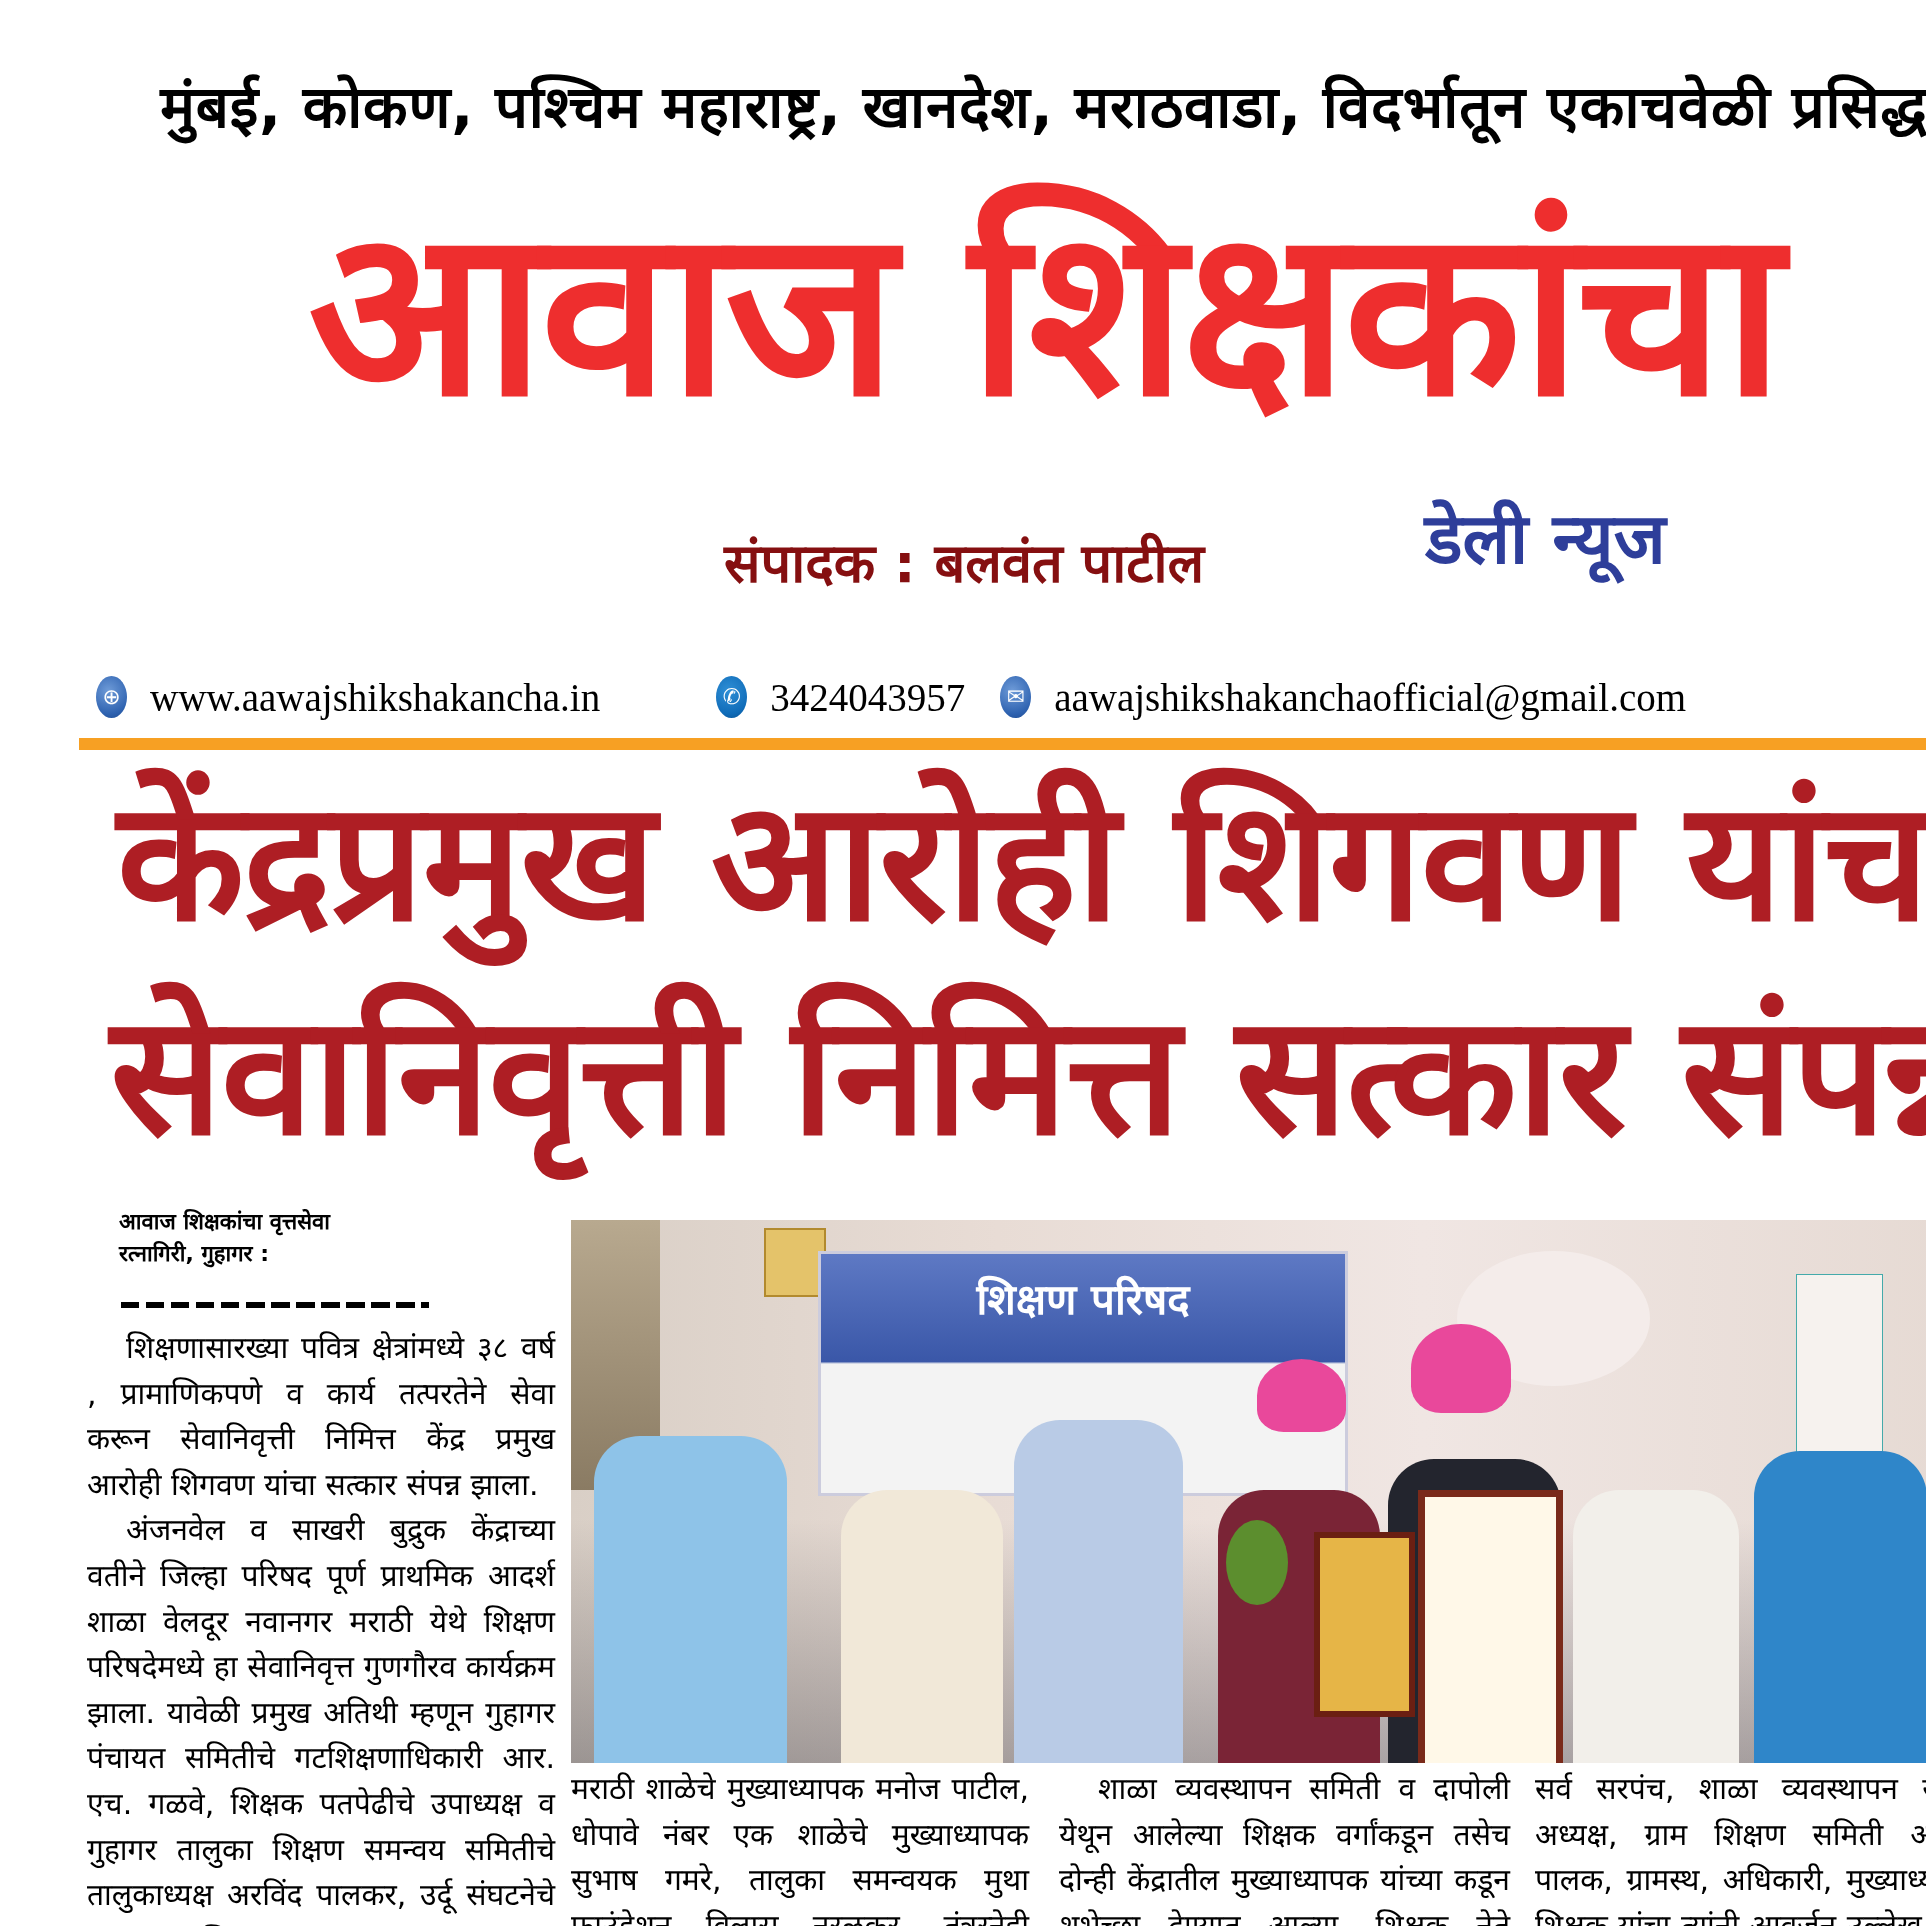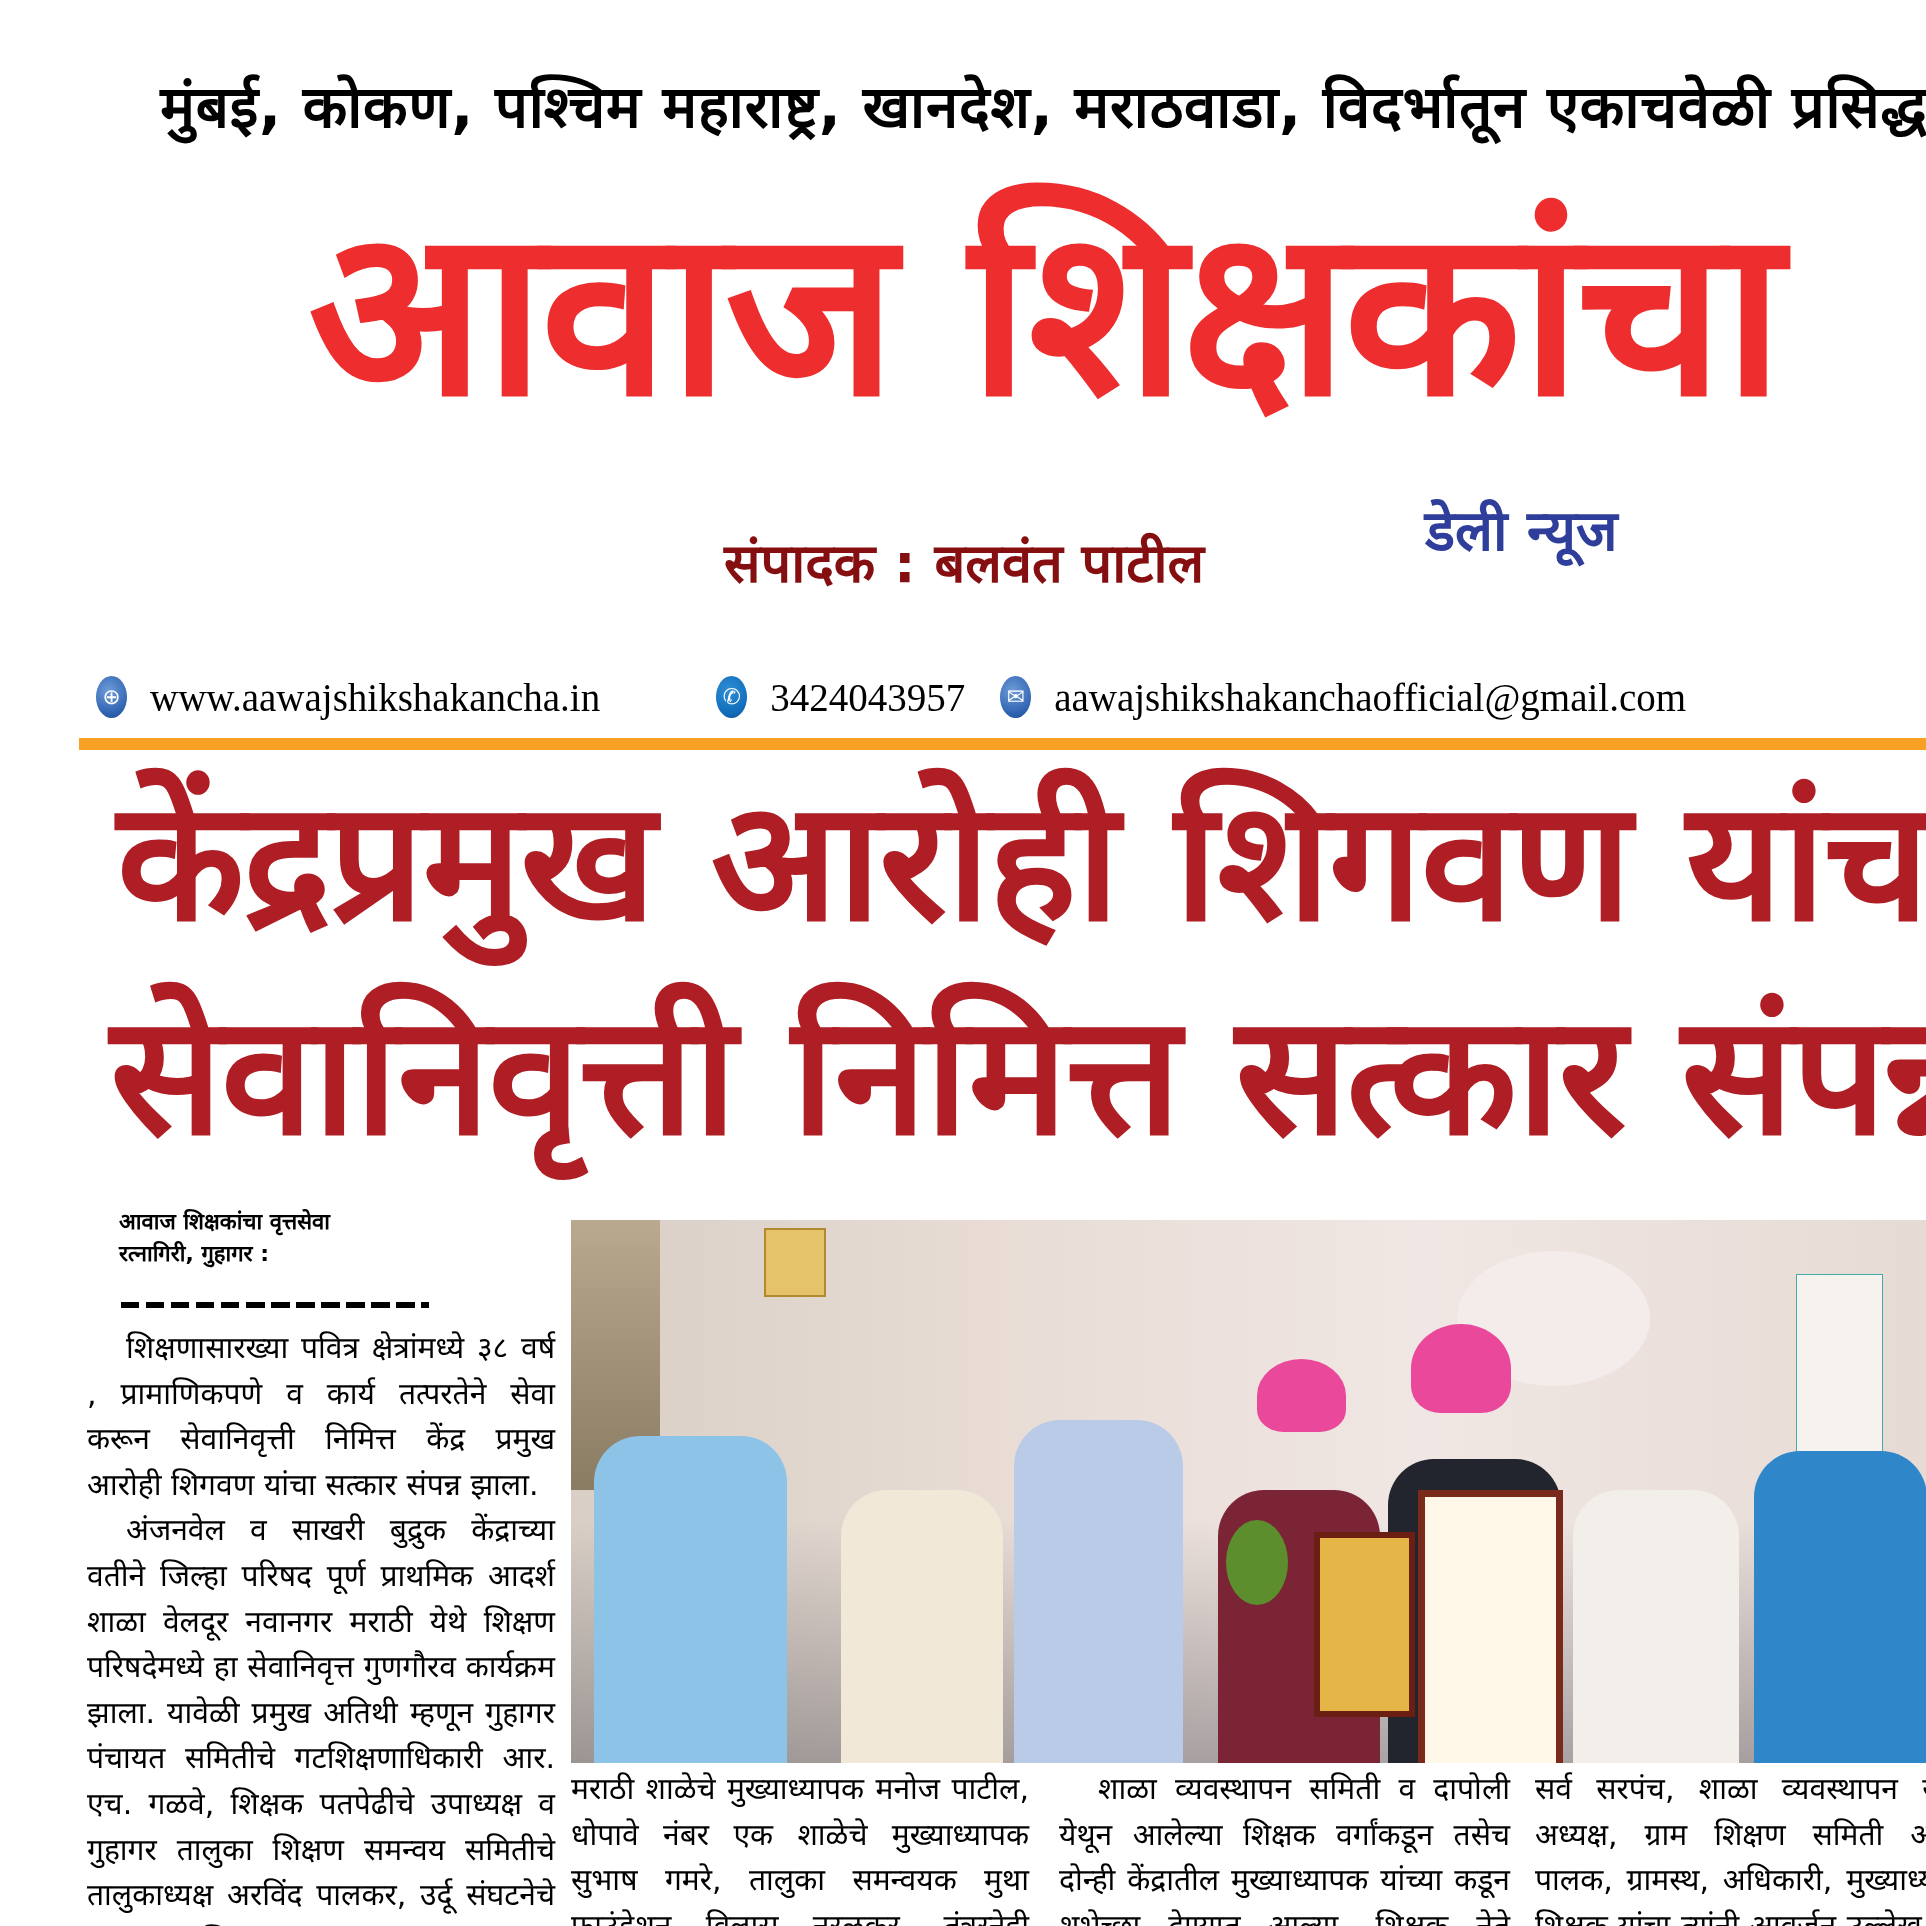--- a/index.html
+++ b/index.html
@@ -1,21 +1,21 @@
 <!DOCTYPE html>
 <html style="font-size:6.2px"><head>
 <meta charset="utf-8">
 <style>
   html, body { margin:0; padding:0; background:#ffffff; }
   body { width:2088px; height:2467px; position:relative; overflow:hidden; font-family:"DejaVu Sans", sans-serif; color:#000; }
   .abs { position:absolute; }
   .tagline { left:0; width:2088px; top:73px; text-align:center; font-size:58px; font-weight:bold; line-height:1.2; letter-spacing:0.8px; }
   .masthead { left:0; width:2088px; top:181px; text-align:center; font-size:231px; font-weight:bold; color:#EE2E2E; line-height:1.15; letter-spacing:-3.9px; }
   .editor { left:724px; top:532px; font-size:54px; font-weight:bold; color:#850F10; line-height:1.2; }
-  .daily { left:1425px; top:497px; font-size:56px; font-weight:bold; color:#2E3E9A; line-height:1.2; }
+  .daily { left:1425px; top:497px; font-size:70px; font-weight:bold; color:#2E3E9A; line-height:1.2; }
   .contacts { left:96px; top:668px; height:58px; display:flex; align-items:center; font-family:"Liberation Serif", serif; font-size:39px; }
   .contact { display:flex; align-items:center; margin-right:54px; }
   .cicon { width:31px; height:42px; border-radius:50%; background:radial-gradient(circle at 40% 35%, #6E9BD8, #2E62B0 70%, #1E4A90); margin-right:23px; display:flex; align-items:center; justify-content:center; color:#fff; font-size:21.6px; }
   .cicon.phone { background:radial-gradient(circle at 40% 35%, #2F8FD6, #0F6BB8 70%, #0A5090); }
   .orange-rule { left:79px; top:738px; width:1924px; height:11.6px; background:#F7A023; }
   .headline { left:0; width:2088px; top:755px; text-align:center; font-size:166px; font-weight:bold; color:#AE1E24; line-height:1.29; letter-spacing:-1.5px; }
   .byline { left:119px; top:1206px; font-size:22px; font-weight:bold; line-height:1.45; }
   .dashes { left:121px; top:1302px; width:308px; height:6.2px; background:repeating-linear-gradient(90deg,#000 0 18.5px, transparent 18.5px 25px); }
   .col { font-size:30px; line-height:1.52; text-align:justify; }
   .col p { margin:0; text-indent:39px; }
@@ -72,20 +72,23 @@
 <div class="abs dashes"></div>
 
 <div class="abs col c1">
   <p>शिक्षणासारख्या पवित्र क्षेत्रांमध्ये ३८ वर्ष , प्रामाणिकपणे व कार्य तत्परतेने सेवा करून सेवानिवृत्ती निमित्त केंद्र प्रमुख आरोही शिगवण यांचा सत्कार संपन्न झाला.</p>
   <p>अंजनवेल व साखरी बुद्रुक केंद्राच्या वतीने जिल्हा परिषद पूर्ण प्राथमिक आदर्श शाळा वेलदूर नवानगर मराठी येथे शिक्षण परिषदेमध्ये हा सेवानिवृत्त गुणगौरव कार्यक्रम झाला. यावेळी प्रमुख अतिथी म्हणून गुहागर पंचायत समितीचे गटशिक्षणाधिकारी आर. एच. गळवे, शिक्षक पतपेढीचे उपाध्यक्ष व गुहागर तालुका शिक्षण समन्वय समितीचे तालुकाध्यक्ष अरविंद पालकर, उर्दू संघटनेचे अध्यक्ष साजिद मुकादम, शाळा व्यवस्थापन समितीच्या अध्यक्षा शिल्पाताई कोळथरकर, उपाध्यक्ष रवींद्र जांभरकर, नगरसेवक विलास शिगवण, दापोली तालुक्यातून उपस्थित राहिलेले माजी केंद्रप्रमुख शिरसागर सर, बेर्डे सर, खोत सर, साखरी बुद्रुक केंद्र मुख्याध्यापक गणपत निंबरे ,अंजनवेल केंद्राच्या केंद्र मुख्याध्यापक खामकर, वेलदूर नवानगर</p>
 </div>
 
 <div class="abs photo">
   <div style="position:absolute;left:0;top:0;width:89px;height:270px;background:linear-gradient(180deg,#b8a98f,#8a7b63);"></div>
   <div style="position:absolute;left:193px;top:7.7px;width:58px;height:65px;background:#E4C36A;border:2.3px solid #B28A2E;"></div>
+  <div class="banner">
+    <div class="banner-title">शिक्षण परिषद</div>
+  </div>
   <div style="position:absolute;left:886px;top:31px;width:193px;height:135px;border-radius:50%;background:#f4ecea;"></div>
   <div style="position:absolute;left:1225px;top:54px;width:85px;height:216px;background:#f6f2ee;border:1.5px solid #4aa;"></div>
 
   <div class="person" style="left:23px;top:216px;width:193px;height:347px;background:#8EC3E8;"></div>
   <div class="person" style="left:270px;top:270px;width:162px;height:308px;background:#F1E8D8;"></div>
   <div class="person" style="left:443px;top:200px;width:169px;height:366px;background:#B9CBE6;"></div>
   <div class="person" style="left:647px;top:270px;width:162px;height:308px;background:#7A2436;"></div>
   <div class="turban" style="left:686px;top:139px;width:89px;height:73px;"></div>
   <div class="person" style="left:817px;top:239px;width:173px;height:327px;background:#23252E;"></div>
   <div class="turban" style="left:840px;top:104px;width:100px;height:89px;"></div>

